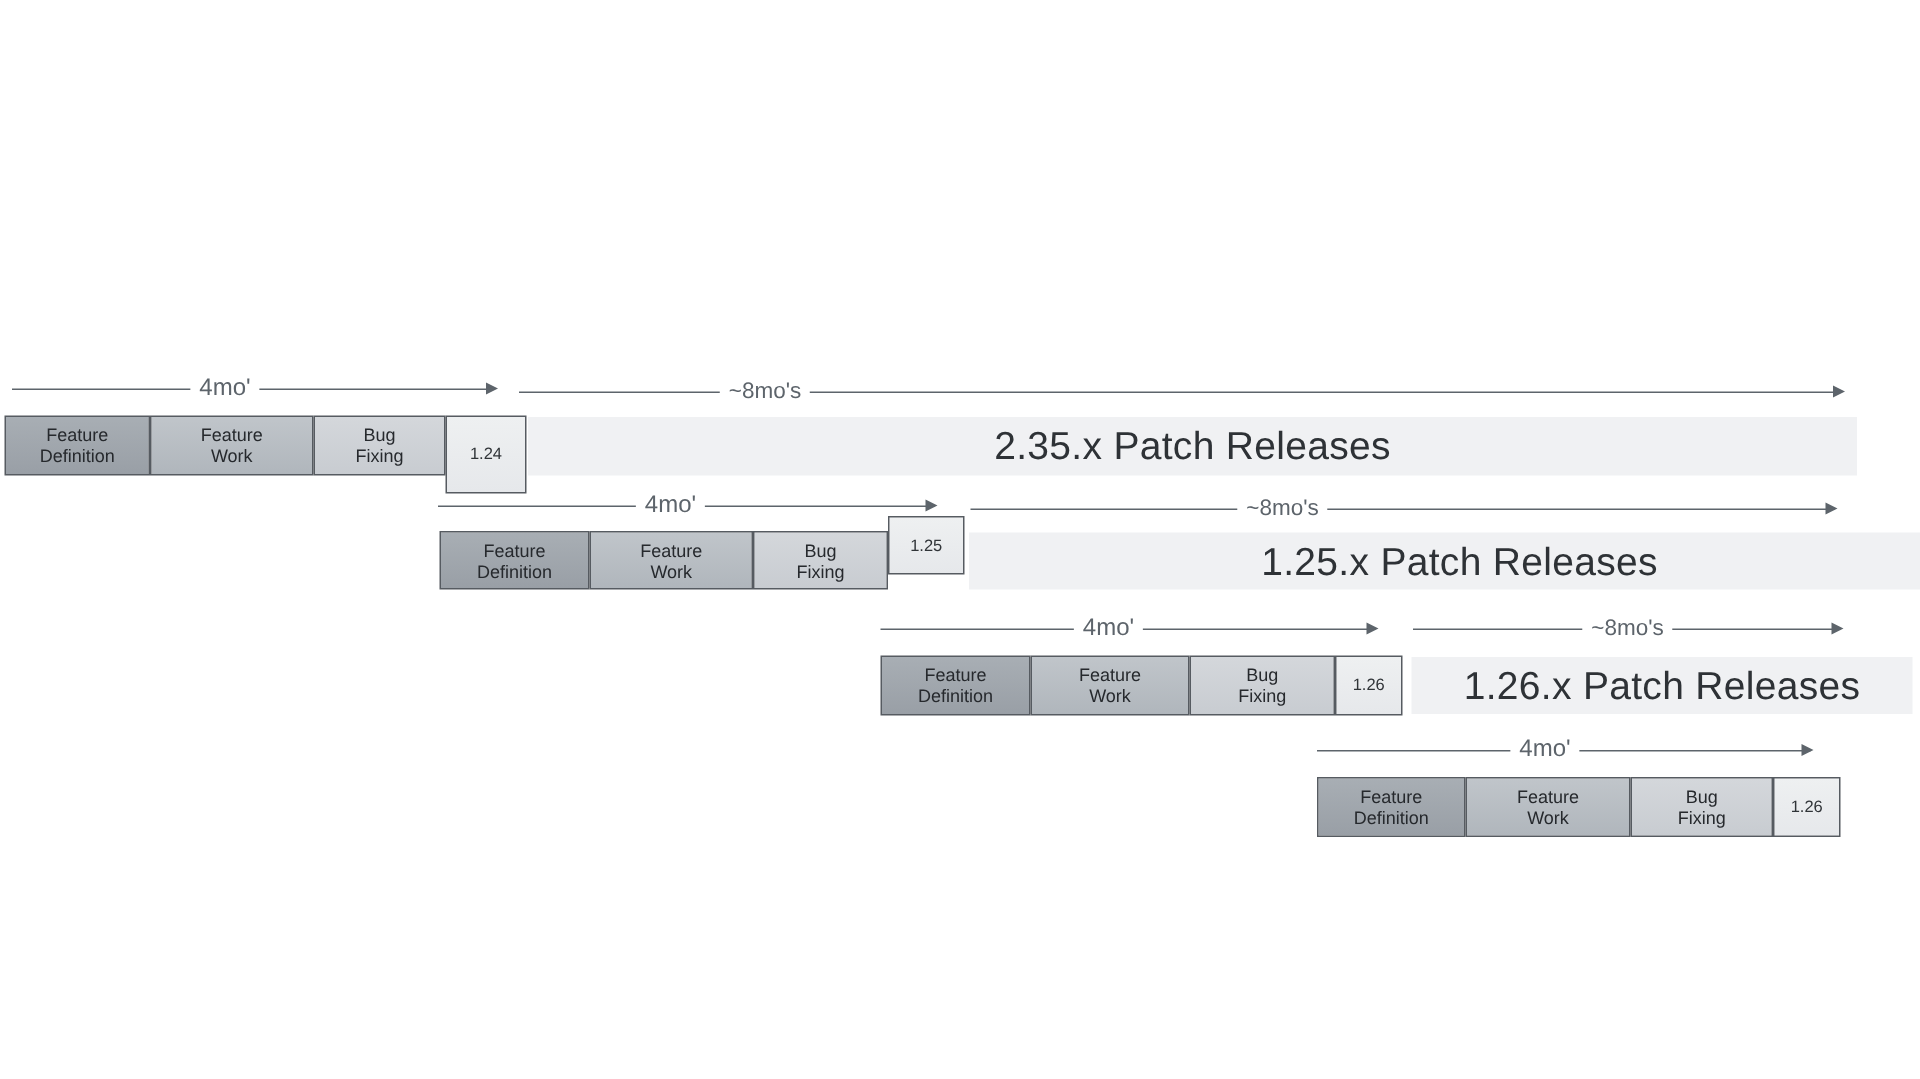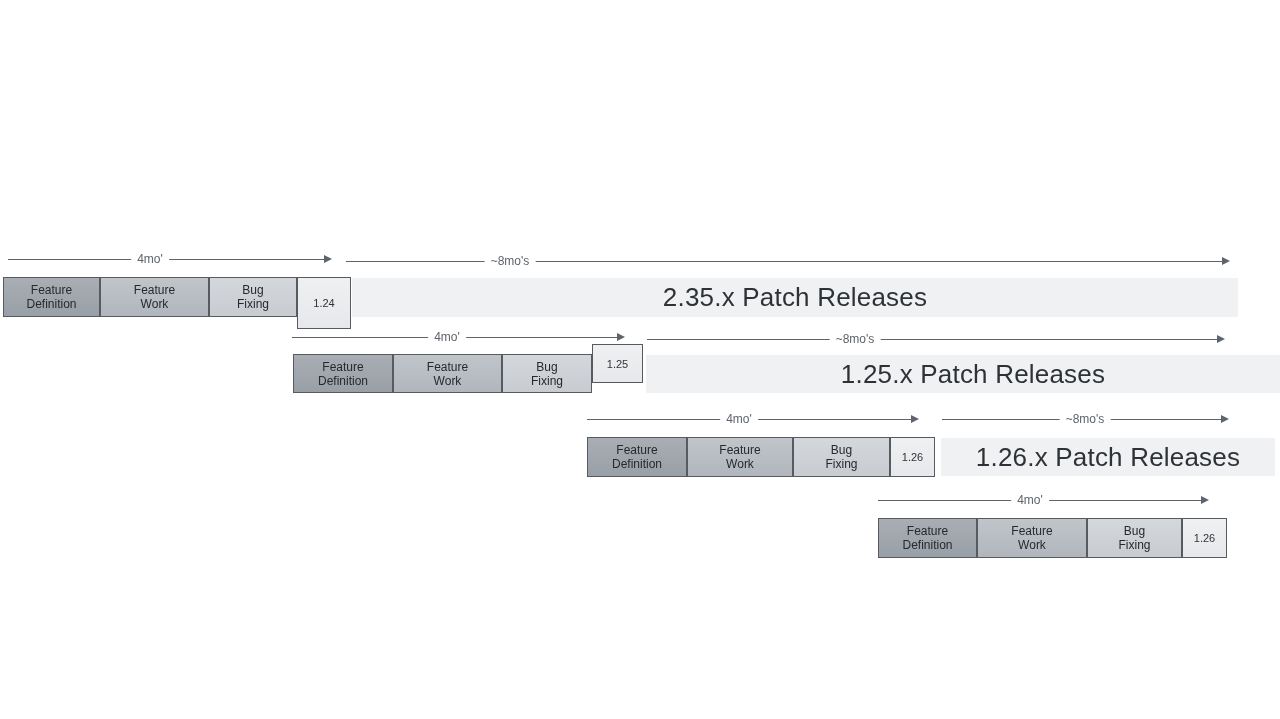--- a/index.html
+++ b/index.html
@@ -33,23 +33,23 @@
     border-bottom: 4px solid transparent;
   }
   .arrow .lbl {
     position: absolute;
     top: -1px;
     transform: translate(-50%, -50%);
     background: #ffffff;
     padding: 0 6px;
     color: #5d646b;
     white-space: nowrap;
-    font-size: 12px;
+    font-size: 16px;
   }
-  .arrow .lbl.small { font-size: 12px; }
+  .arrow .lbl.small { font-size: 15px; }
   
   .phase-box {
     position: absolute;
     box-sizing: border-box;
     border: 1.5px solid #565b61;
     display: flex;
     align-items: center;
     justify-content: center;
     text-align: center;
     font-size: 12px;

